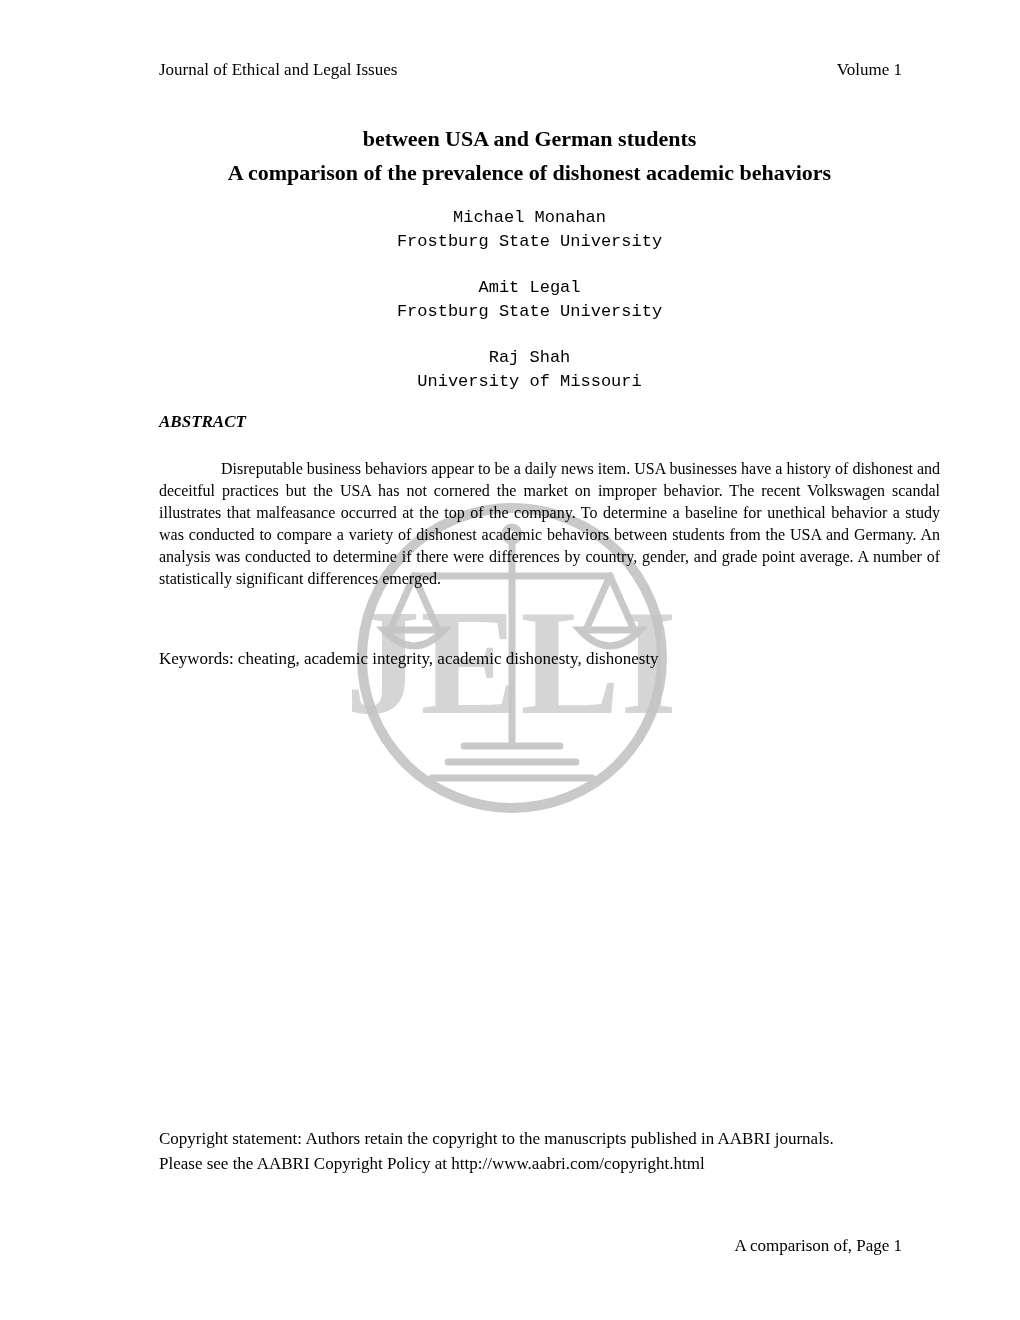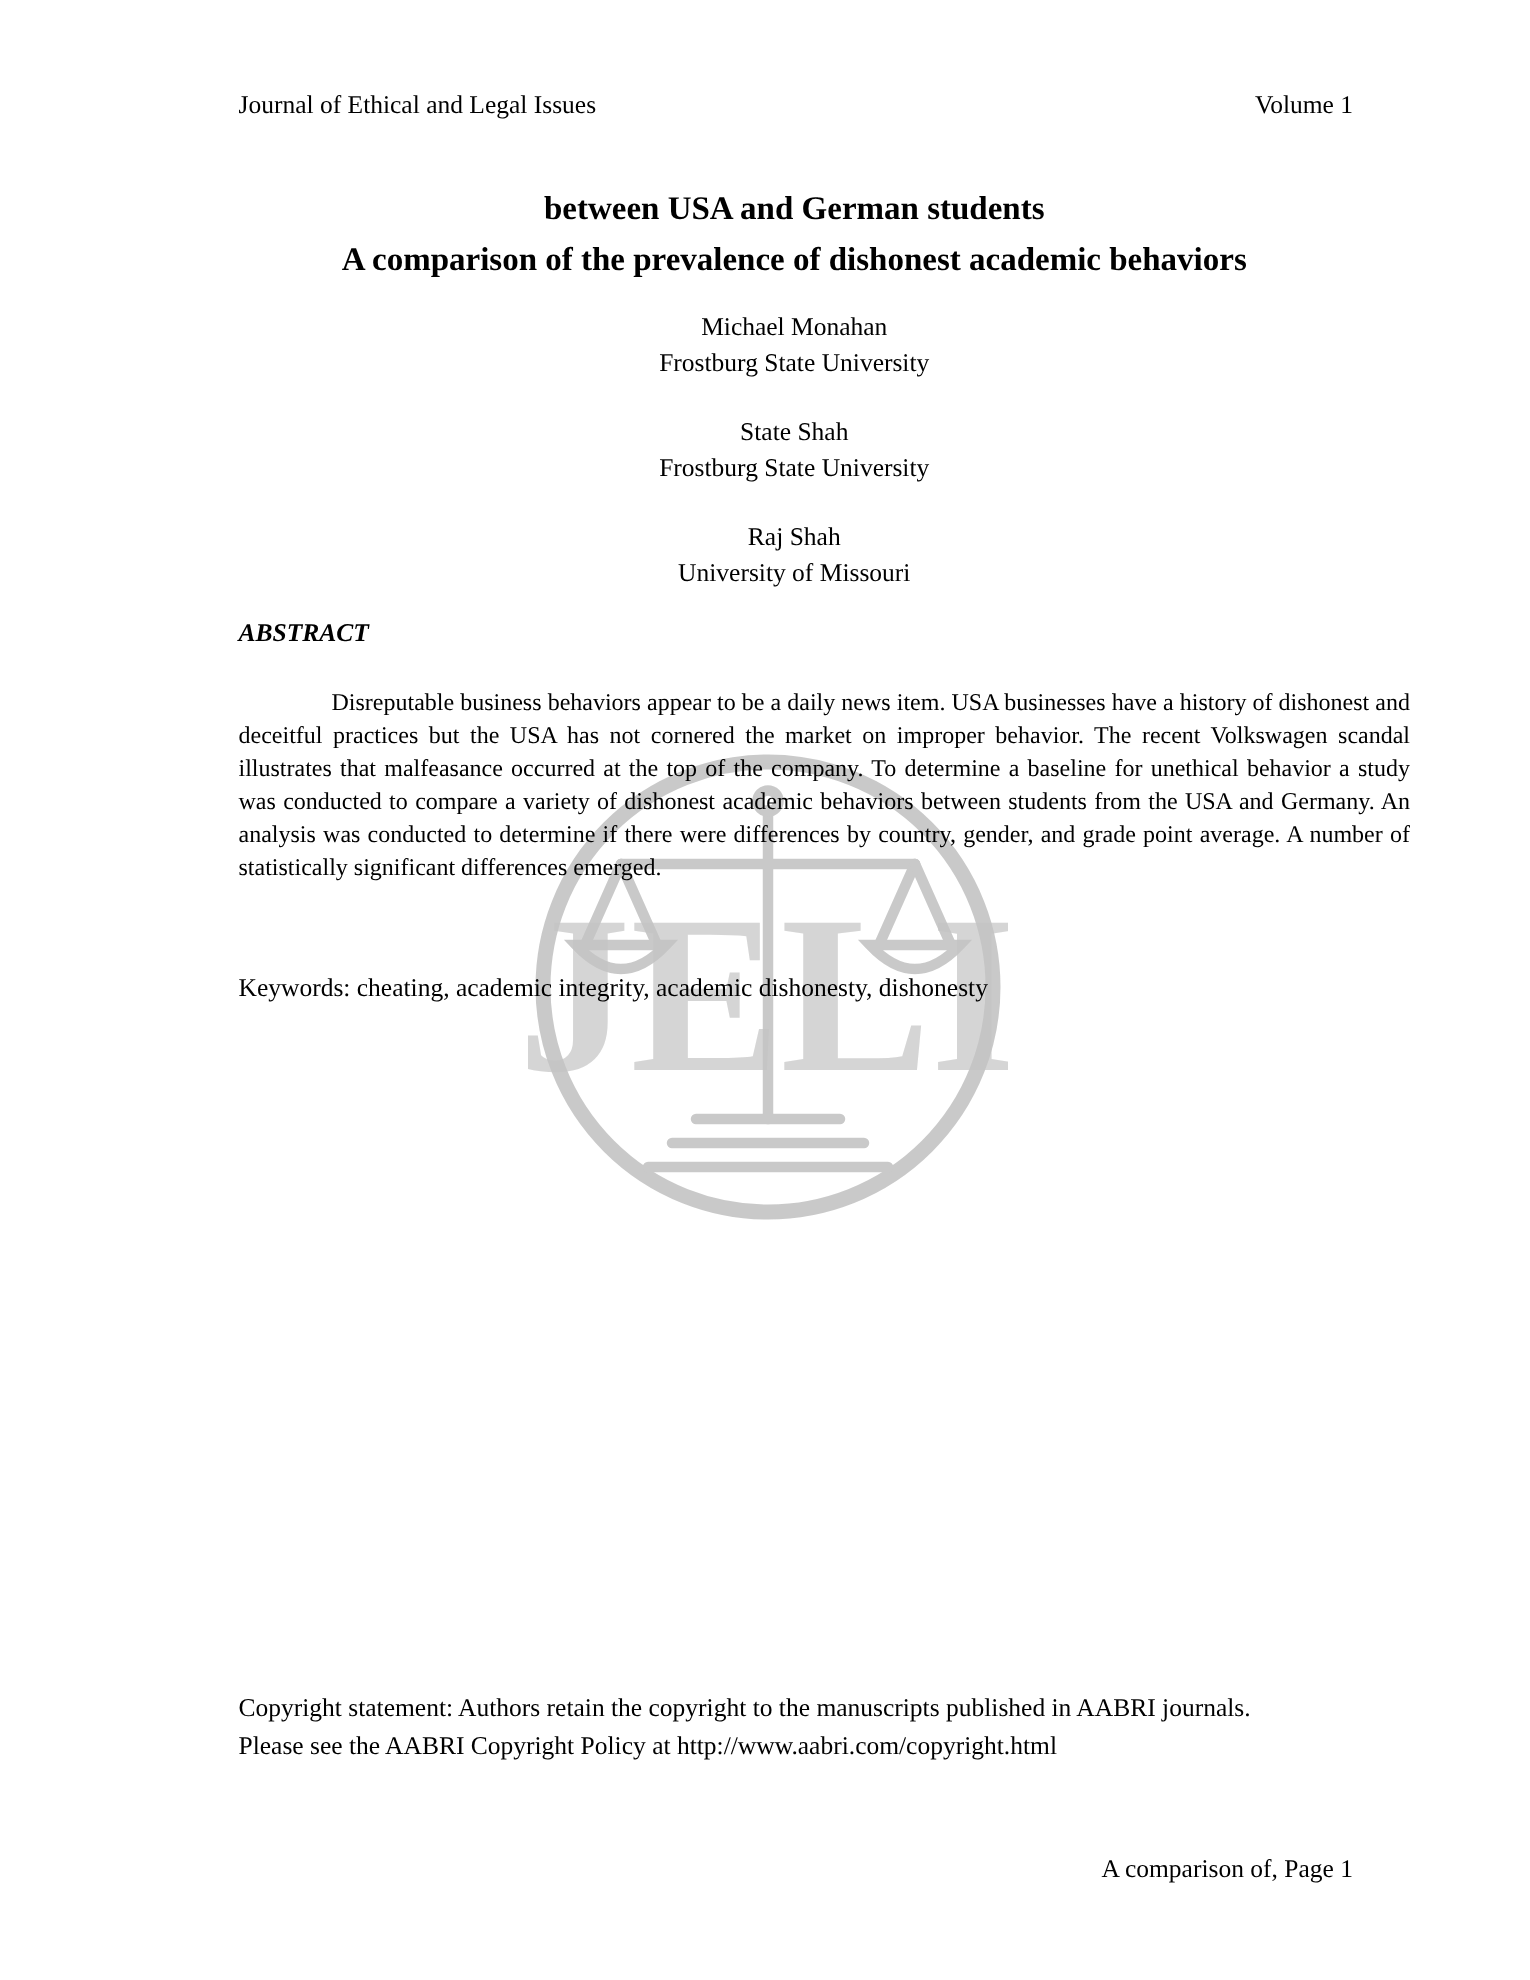--- a/index.html
+++ b/index.html
@@ -55,20 +55,21 @@
     position: absolute;
     top: 206px;
     left: 0;
     right: 0;
     text-align: center;
     font-size: 17px;
     line-height: 24px;
   }
   .author-block {
     margin-bottom: 22px;
+    font-family: Liberation Mono, monospace;
   }
   .abstract-heading {
     position: absolute;
     top: 412px;
     left: 120px;
     font-size: 17px;
     font-weight: bold;
     font-style: italic;
   }
   .abstract-body {
@@ -149,21 +150,21 @@
       <div>between USA and German students</div>
       <div>A comparison of the prevalence of dishonest academic behaviors</div>
     </div>
 
     <div class="authors">
       <div class="author-block">
         <div>Michael Monahan</div>
         <div>Frostburg State University</div>
       </div>
       <div class="author-block">
-        <div>State Shah</div>
+        <div>Amit Legal</div>
         <div>Frostburg State University</div>
       </div>
       <div class="author-block">
         <div>Raj Shah</div>
         <div>University of Missouri</div>
       </div>
     </div>
 
     <div class="abstract-heading">ABSTRACT</div>
     <p class="abstract-body">Disreputable business behaviors appear to be a daily news item. USA businesses have a history of dishonest and deceitful practices but the USA has not cornered the market on improper behavior. The recent Volkswagen scandal illustrates that malfeasance occurred at the top of the company.  To determine a baseline for unethical behavior a study was conducted to compare a variety of dishonest academic behaviors between students from the USA and Germany. An analysis was conducted to determine if there were differences by country, gender, and grade point average. A number of statistically significant differences emerged.</p>

